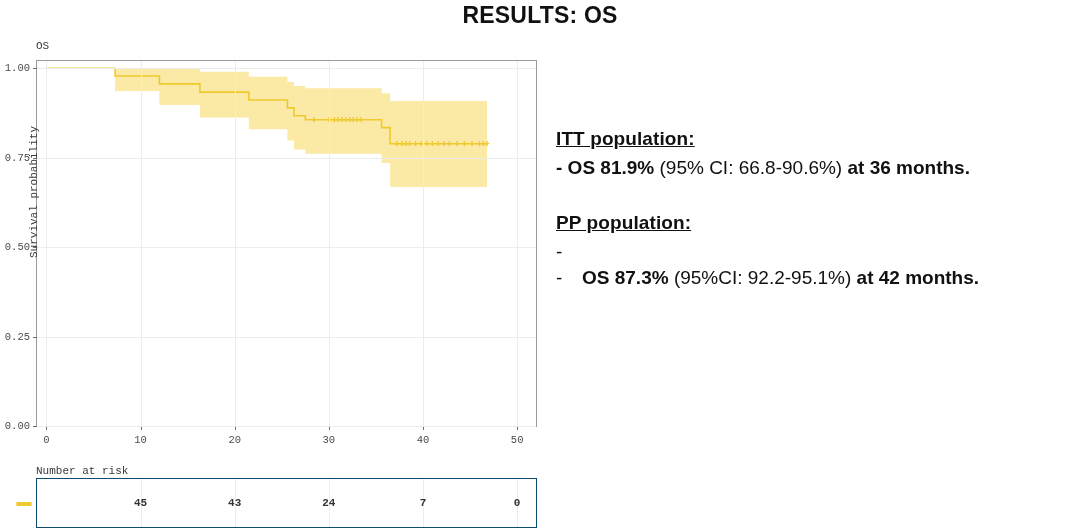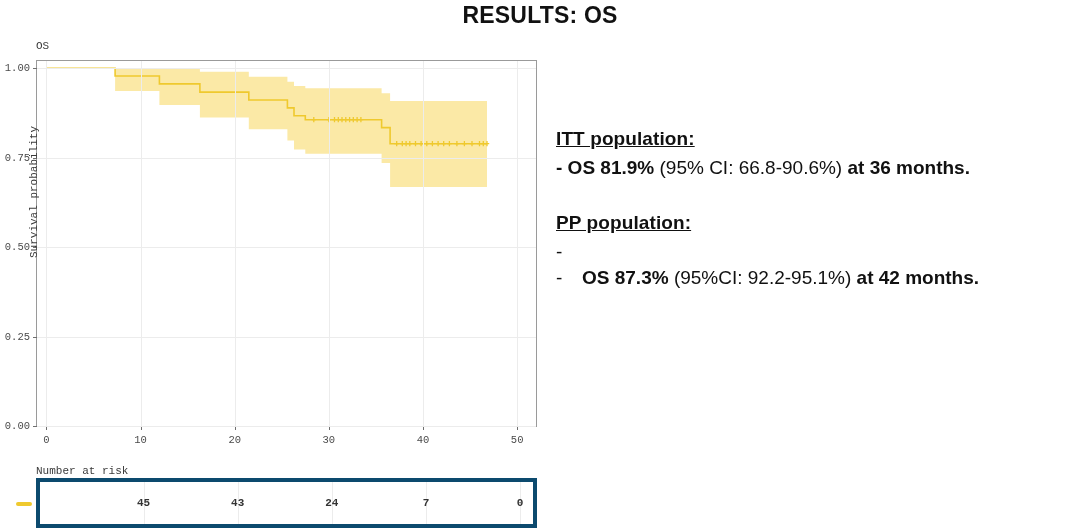--- a/index.html
+++ b/index.html
@@ -49,21 +49,21 @@
   .xtickmark{position:absolute;top:100%;width:1px;height:4px;background:#6f6f6f;}
 
   
   .risk-title{position:absolute;left:36px;top:429px;font-size:11px;color:#3a3a3a;}
   .risk-legend{
     position:absolute;left:16px;top:466px;width:16px;height:4px;
     background:#EFC92E;border-radius:2px;
   }
   .risk-box{
     position:absolute;left:36px;top:442px;width:501px;height:50px;
-    border:4px solid #0c4a6e;box-sizing:border-box;background:#fff;
+    border:1px solid #0c4a6e;box-sizing:border-box;background:#fff;
   }
   .risk-num{
     position:absolute;top:50%;transform:translate(-50%,-50%);
     font-size:11px;color:#333;font-weight:bold;
   }
 
   
   .txtblock{position:absolute;left:556px;top:128px;width:516px;color:#111;}
   .hd{
     font-size:19px;font-weight:bold;text-decoration:underline;

